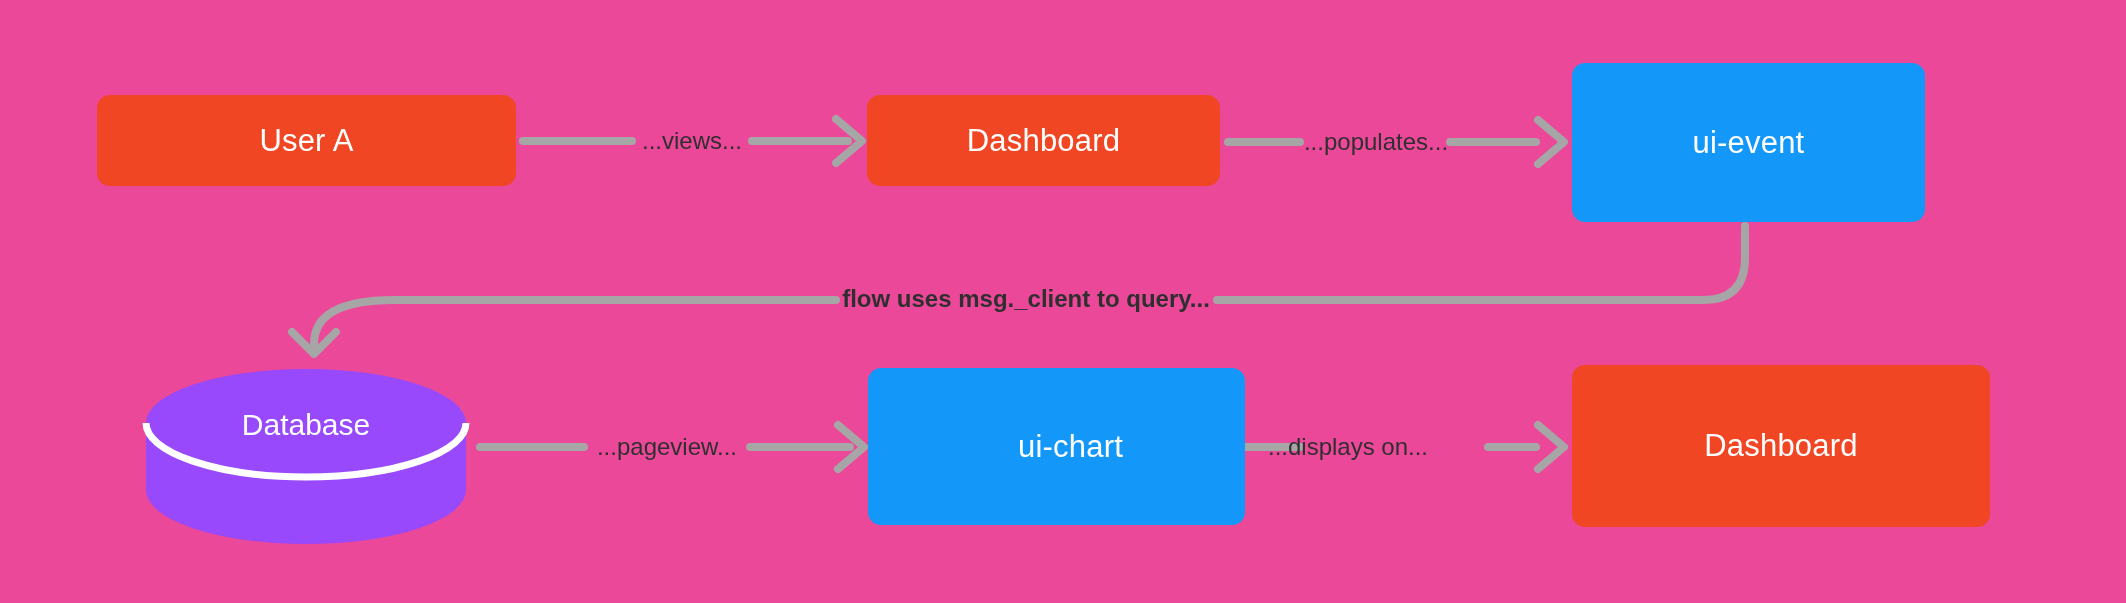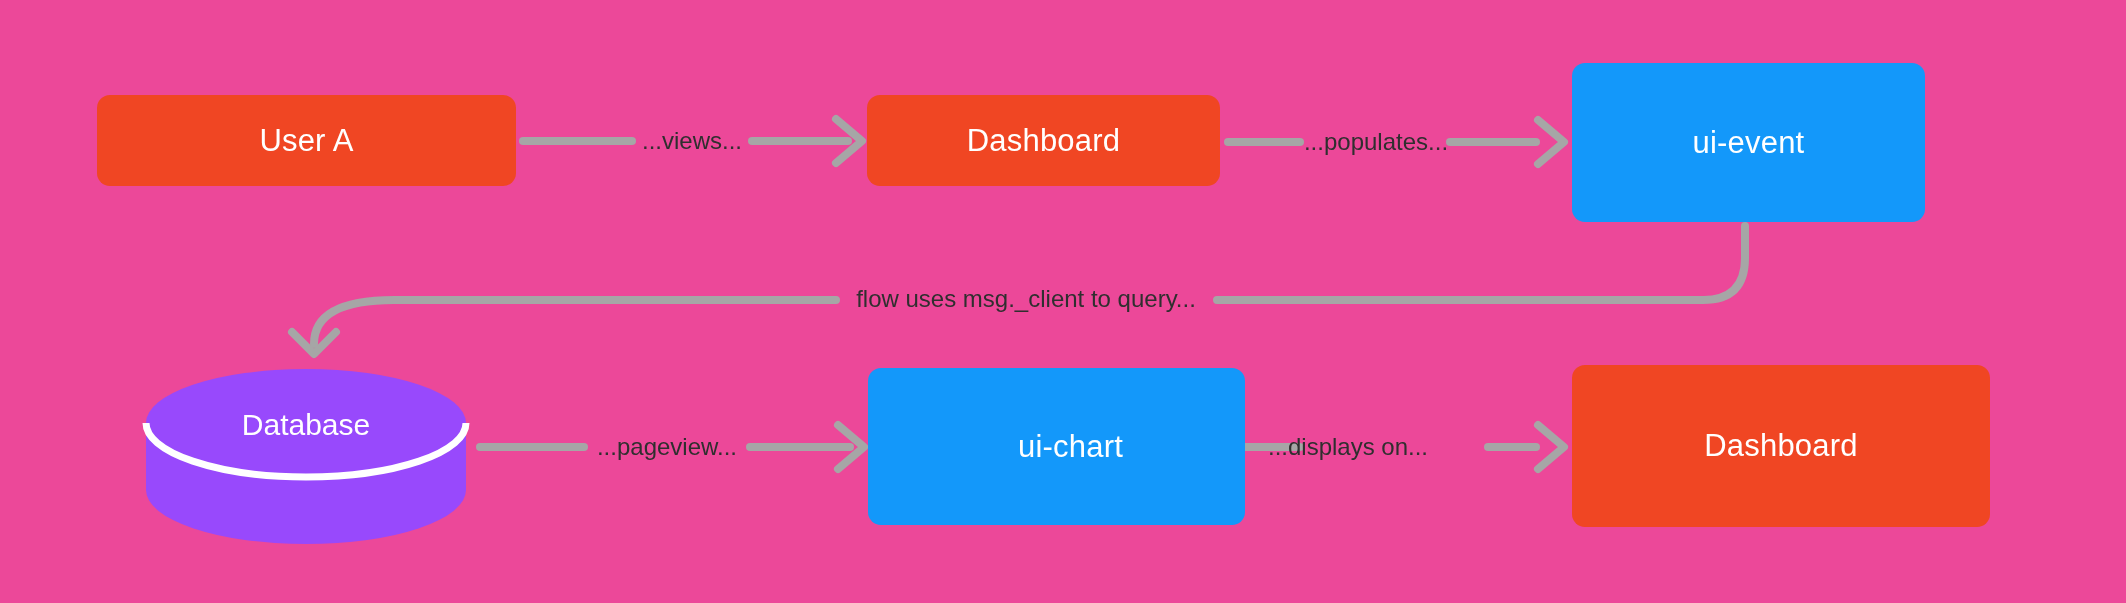--- a/index.html
+++ b/index.html
@@ -124,17 +124,17 @@
   <div class="node node-ui-chart" style="background-color: rgb(19, 152, 250); padding-left: 28px;">
     <span>ui-chart</span>
   </div>
 
   <div class="node node-dashboard2" style="background-color: rgb(240, 70, 35);">
     <span>Dashboard</span>
   </div>
 
   <div class="edge-label lbl-views" style="color: rgb(47, 47, 47);">...views...</div>
   <div class="edge-label lbl-triggers" style="color: rgb(47, 47, 47);">...populates...</div>
-  <div class="edge-label lbl-query" style="color: rgb(47, 47, 47);">flow uses msg._client to query...</div>
+  <div class="edge-label lbl-query" style="color: rgb(47, 47, 47); font-weight: bold;">flow uses msg._client to query...</div>
   <div class="edge-label lbl-populates" style="color: rgb(47, 47, 47);">...pageview...</div>
   <div class="edge-label lbl-displays" style="color: rgb(47, 47, 47);">...displays on...</div>
 
 </div>
 
 </body></html>

